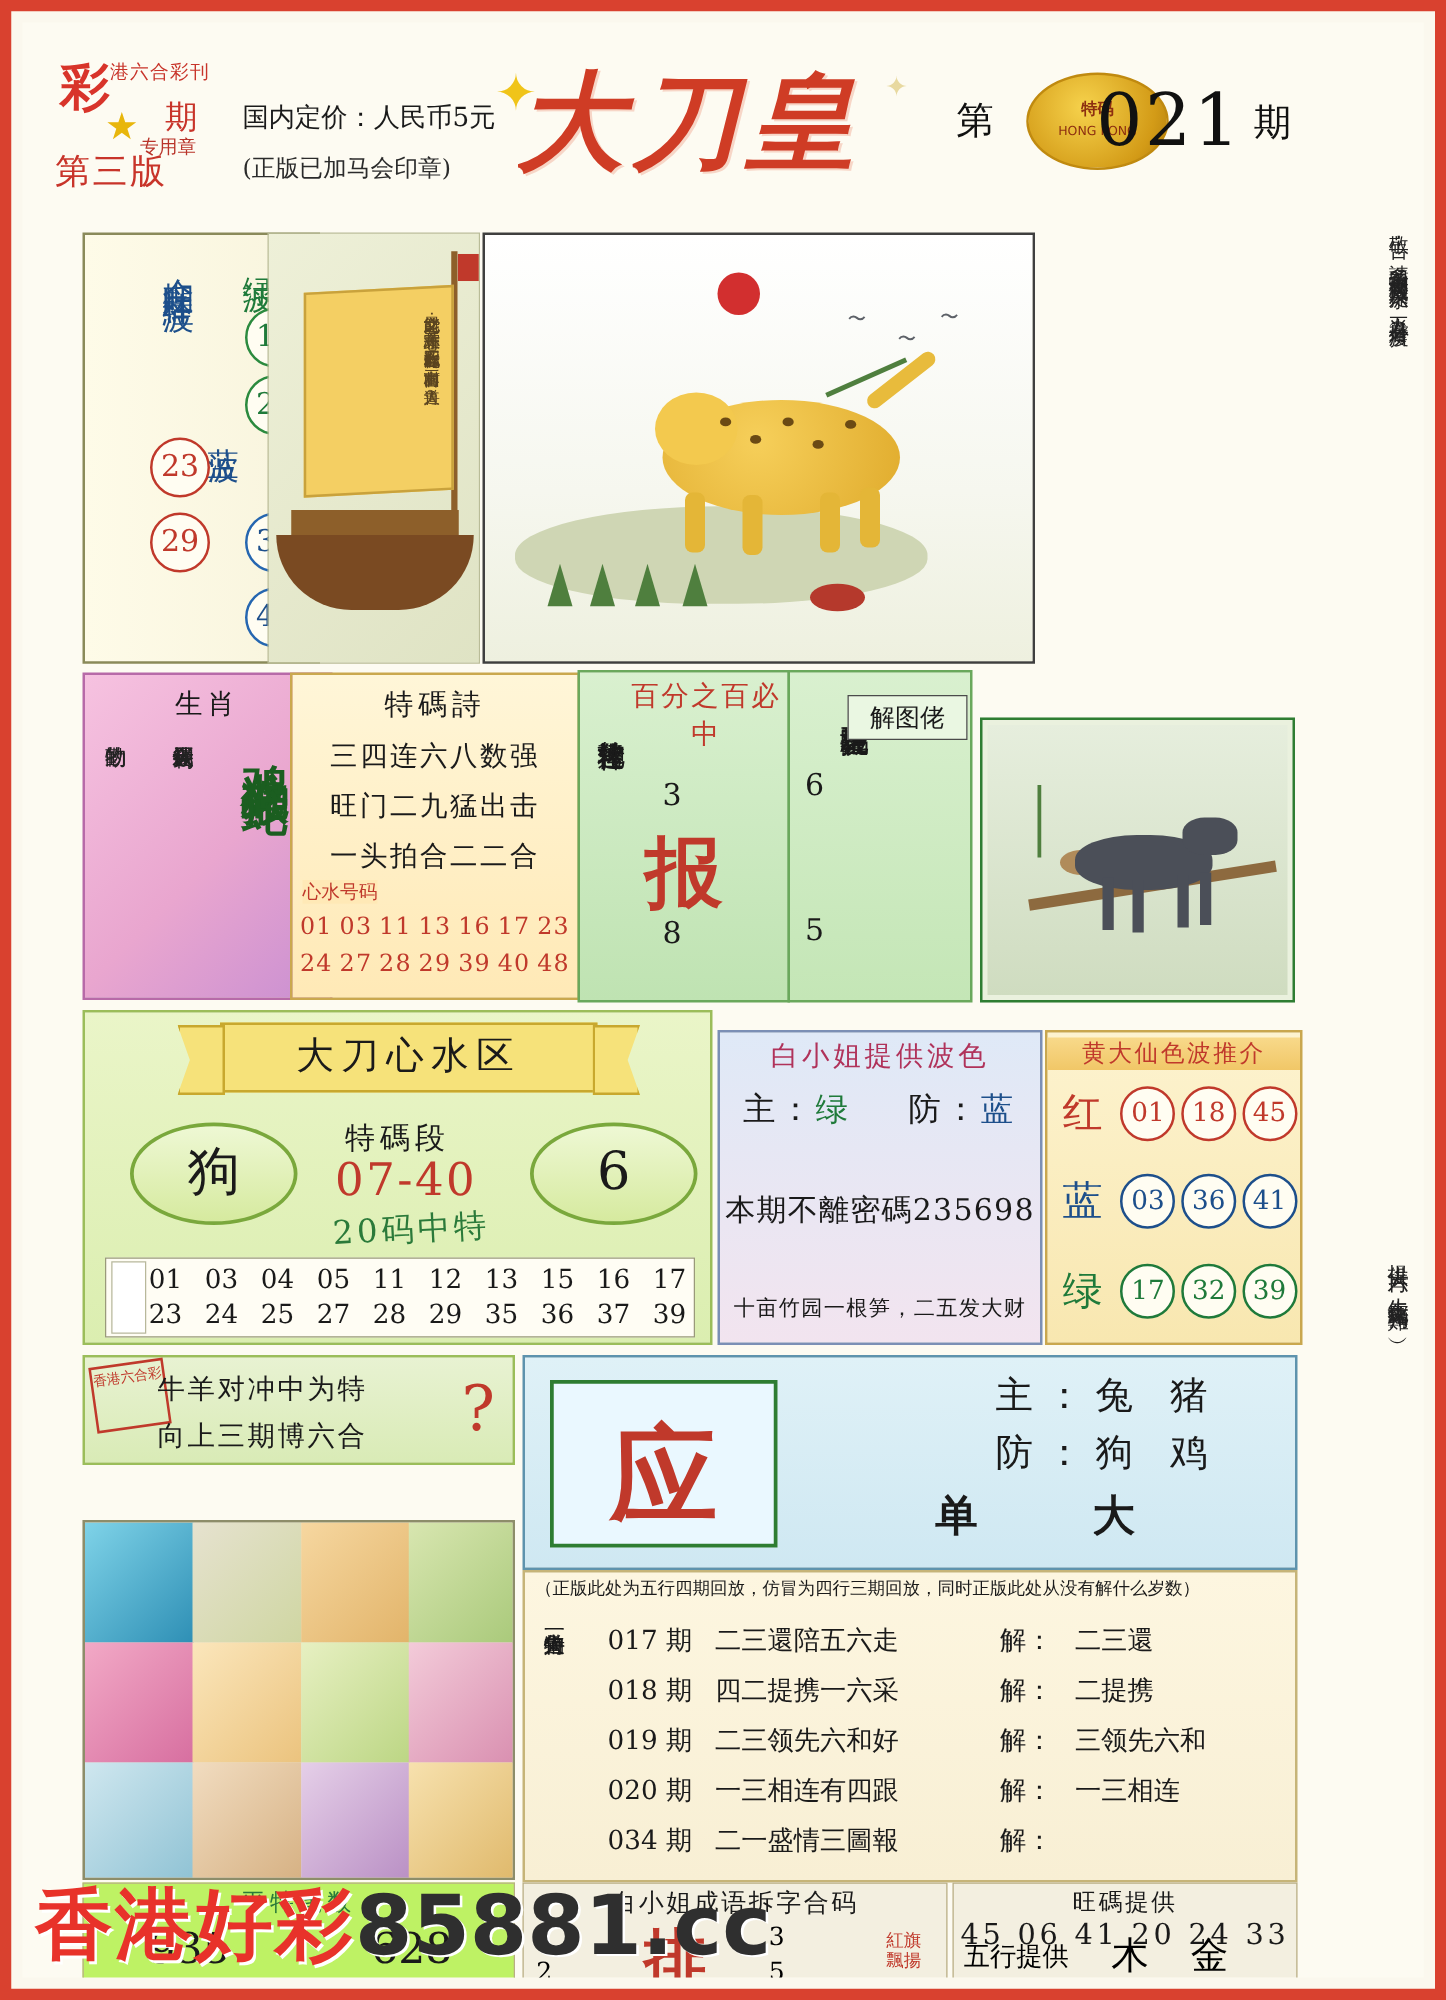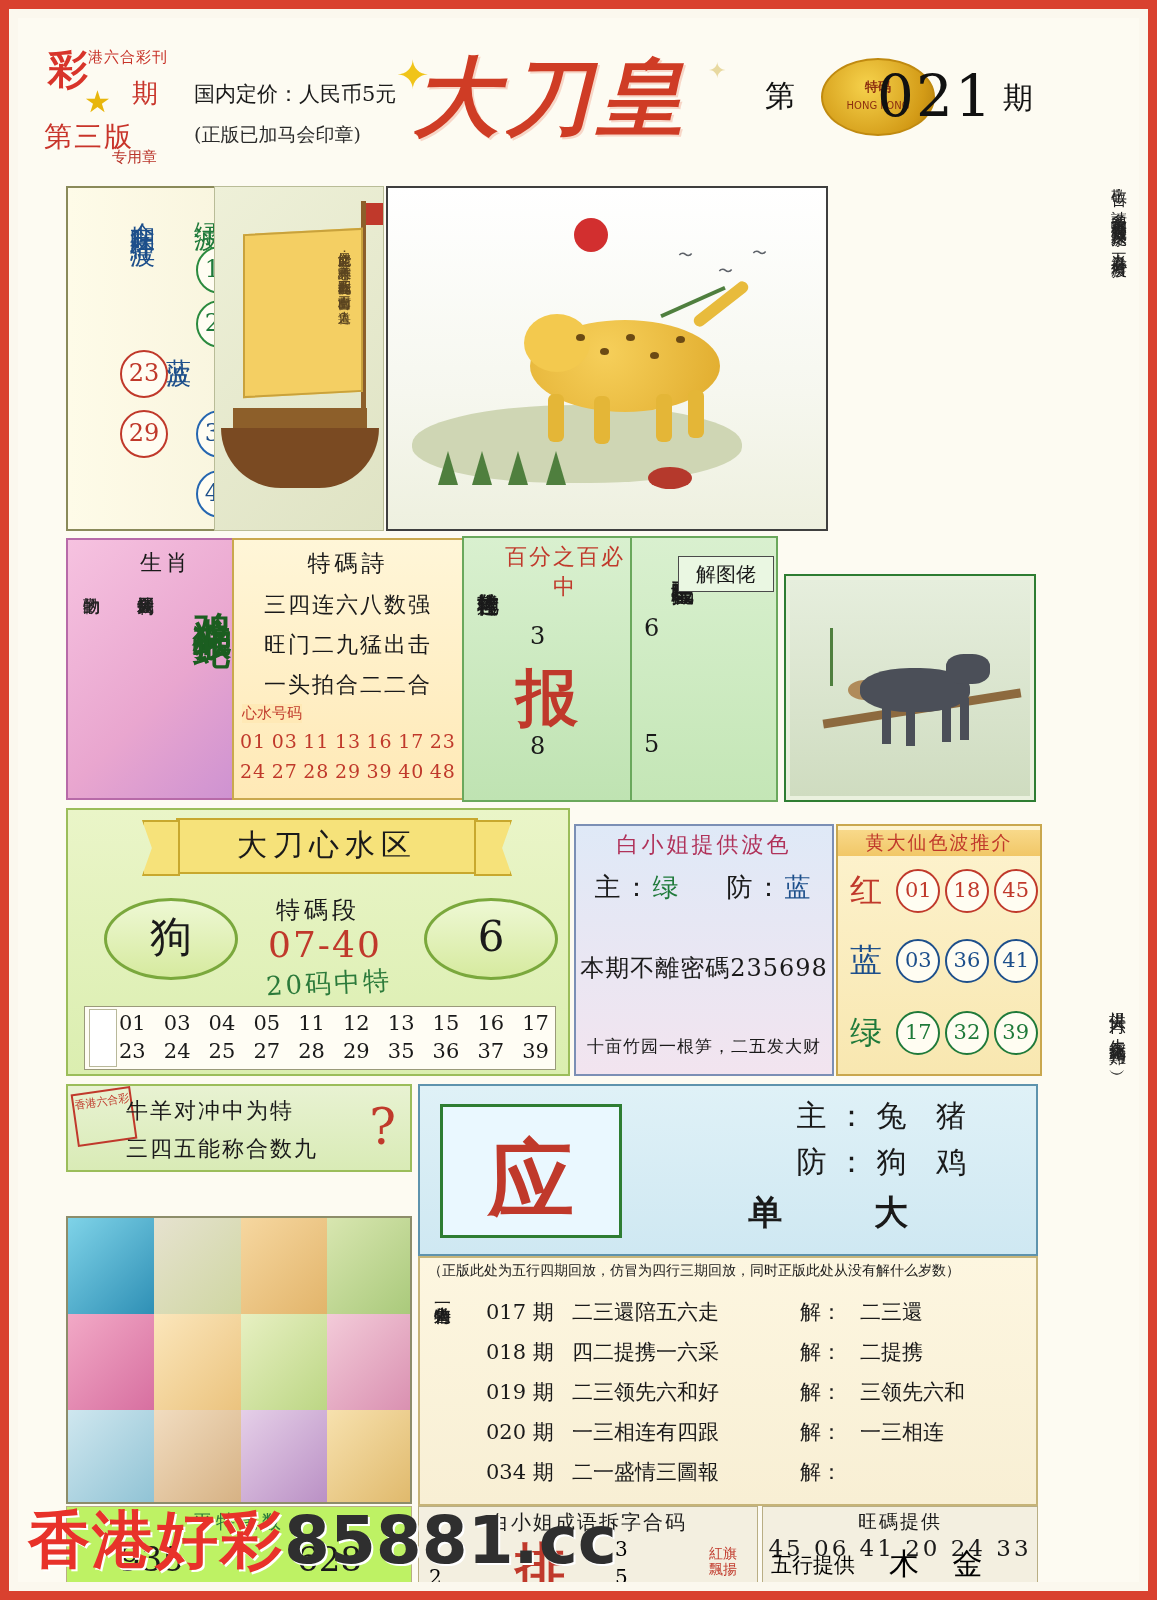--- a/index.html
+++ b/index.html
@@ -23,21 +23,21 @@
   }
   .logo-red{
     font-family:"DejaVu Serif","Liberation Serif",serif;
     color:#d8342a;font-weight:bold;
   }
   .logo-cai{position:absolute;left:12px;top:6px;font-size:40px;}
   .logo-small{position:absolute;left:52px;top:12px;font-size:15px;color:#c8342a;letter-spacing:1px;}
   .logo-star{position:absolute;left:48px;top:48px;font-size:30px;color:#e8b60c;}
   .logo-qi{position:absolute;left:96px;top:40px;font-size:26px;color:#c8342a;}
   .logo-3rd{position:absolute;left:8px;top:82px;font-size:28px;color:#c8342a;letter-spacing:2px;}
-  .logo-zheng{position:absolute;left:76px;top:72px;font-size:15px;color:#b9342a;margin-top:40px;}
+  .logo-zheng{position:absolute;left:76px;top:72px;font-size:15px;color:#b9342a;}
 
   .price{position:absolute;left:176px;top:62px;font-size:21px;color:#1a1a1a;
      font-family:"DejaVu Serif","Liberation Serif",serif;}
   .zhengban{position:absolute;left:176px;top:104px;font-size:19px;color:#2b2b2b;
      font-family:"DejaVu Serif","Liberation Serif",serif;}
 
   .title-main{
     position:absolute;left:395px;top:22px;font-size:86px;letter-spacing:6px;
     color:#cf3c25;font-family:"DejaVu Serif","Liberation Serif",serif;font-weight:bold;
     text-shadow:2px 2px 0 #f7d6c7;font-style:italic;
@@ -618,21 +618,21 @@
         <div class="hx-ball" style="border-color:#1f7a3a;color:#1f7a3a;">17</div>
         <div class="hx-ball" style="border-color:#1f7a3a;color:#1f7a3a;">32</div>
         <div class="hx-ball" style="border-color:#1f7a3a;color:#1f7a3a;">39</div>
       </div>
     </div>
   </div>
 
   <div class="box niuyang">
     <div class="ny-stamp">香港六合彩</div>
     <div class="ny-line" style="top:10px;">牛羊对冲中为特</div>
-    <div class="ny-line" style="top:48px;">三四五能称合数九</div>
+    <div class="ny-line" style="top:48px;">向上三期博六合</div>
     <div class="ny-q">?</div>
   </div>
 
 
   <div class="box pintu">
     <div class="ptcell" style="left:0;top:0;background:linear-gradient(135deg,#7fd3e8,#2e8fb5);"></div>
     <div class="ptcell" style="left:86px;top:0;background:linear-gradient(135deg,#e6e2cf,#cfd6a2);"></div>
     <div class="ptcell" style="left:173px;top:0;background:linear-gradient(135deg,#f6d7a0,#e2b46a);"></div>
     <div class="ptcell" style="left:259px;top:0;background:linear-gradient(135deg,#d8e6b0,#a9c97a);"></div>
     <div class="ptcell" style="left:0;top:96px;background:linear-gradient(135deg,#f2a9c6,#d76fa0);"></div>

